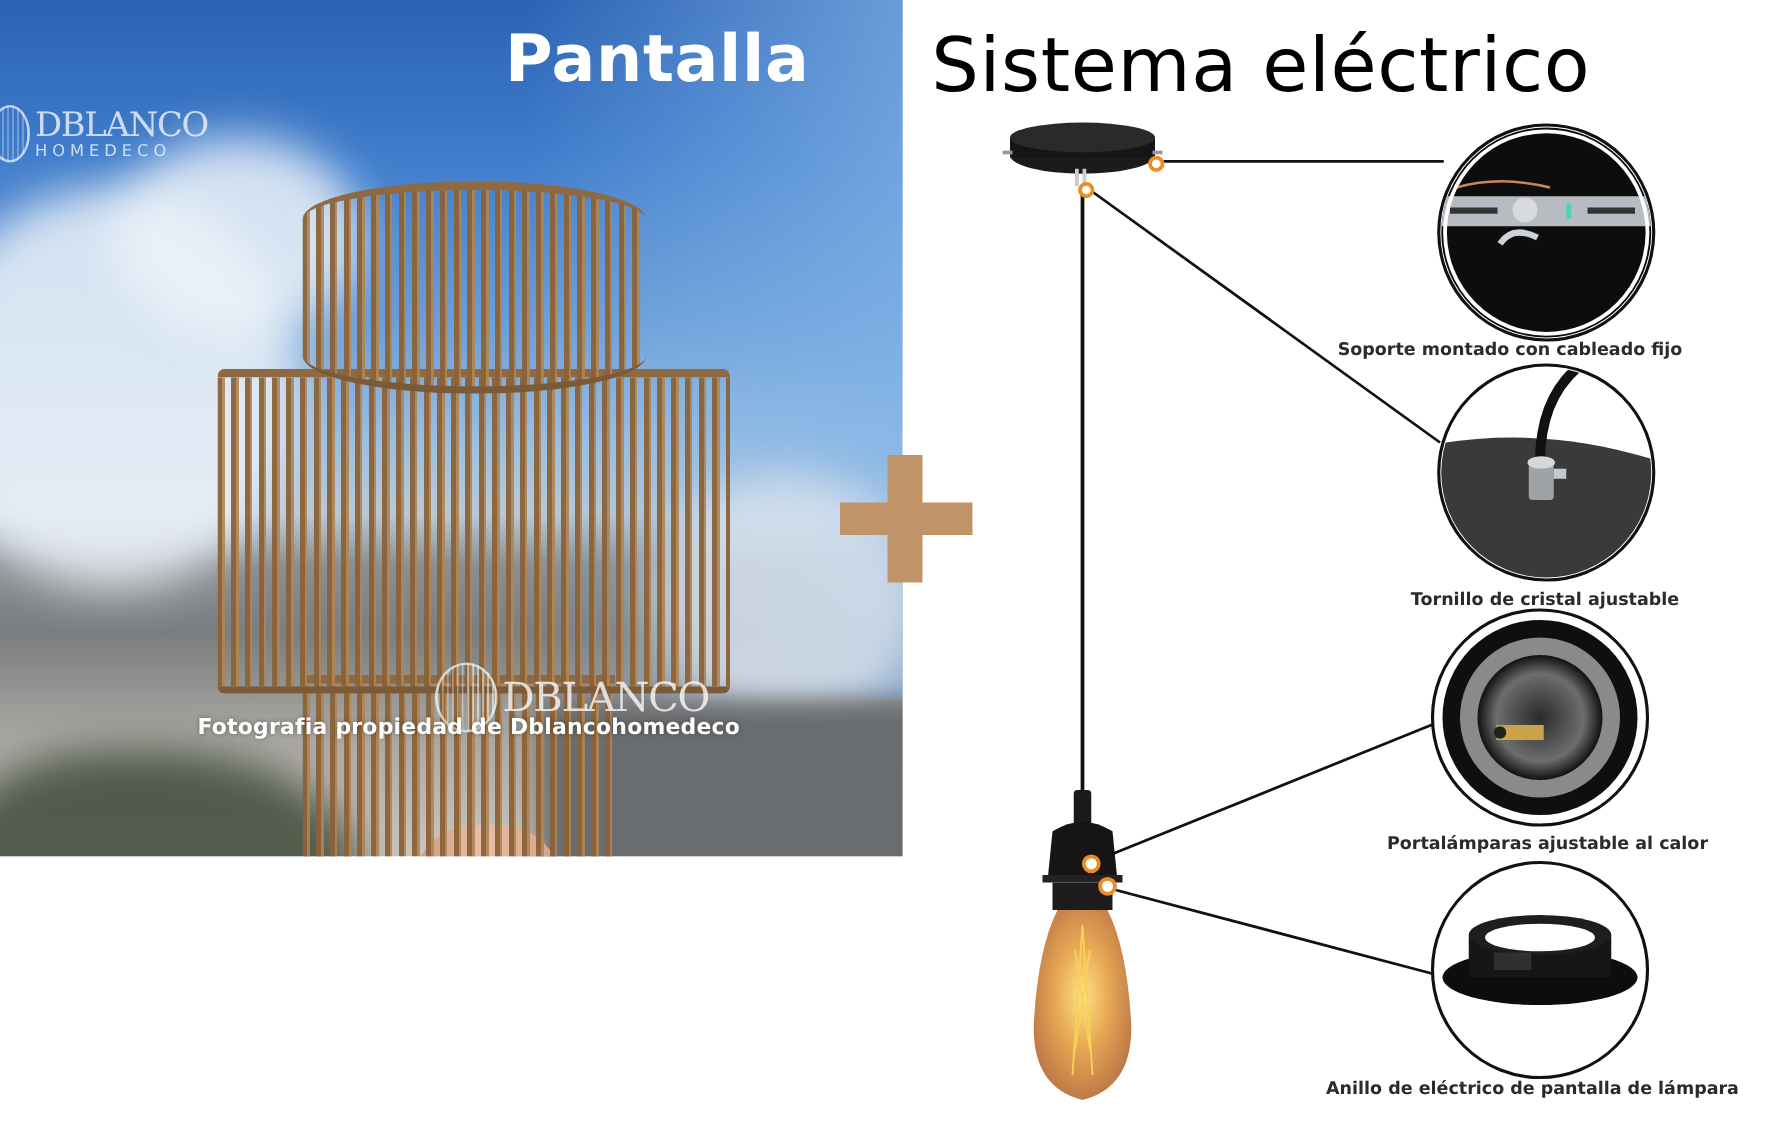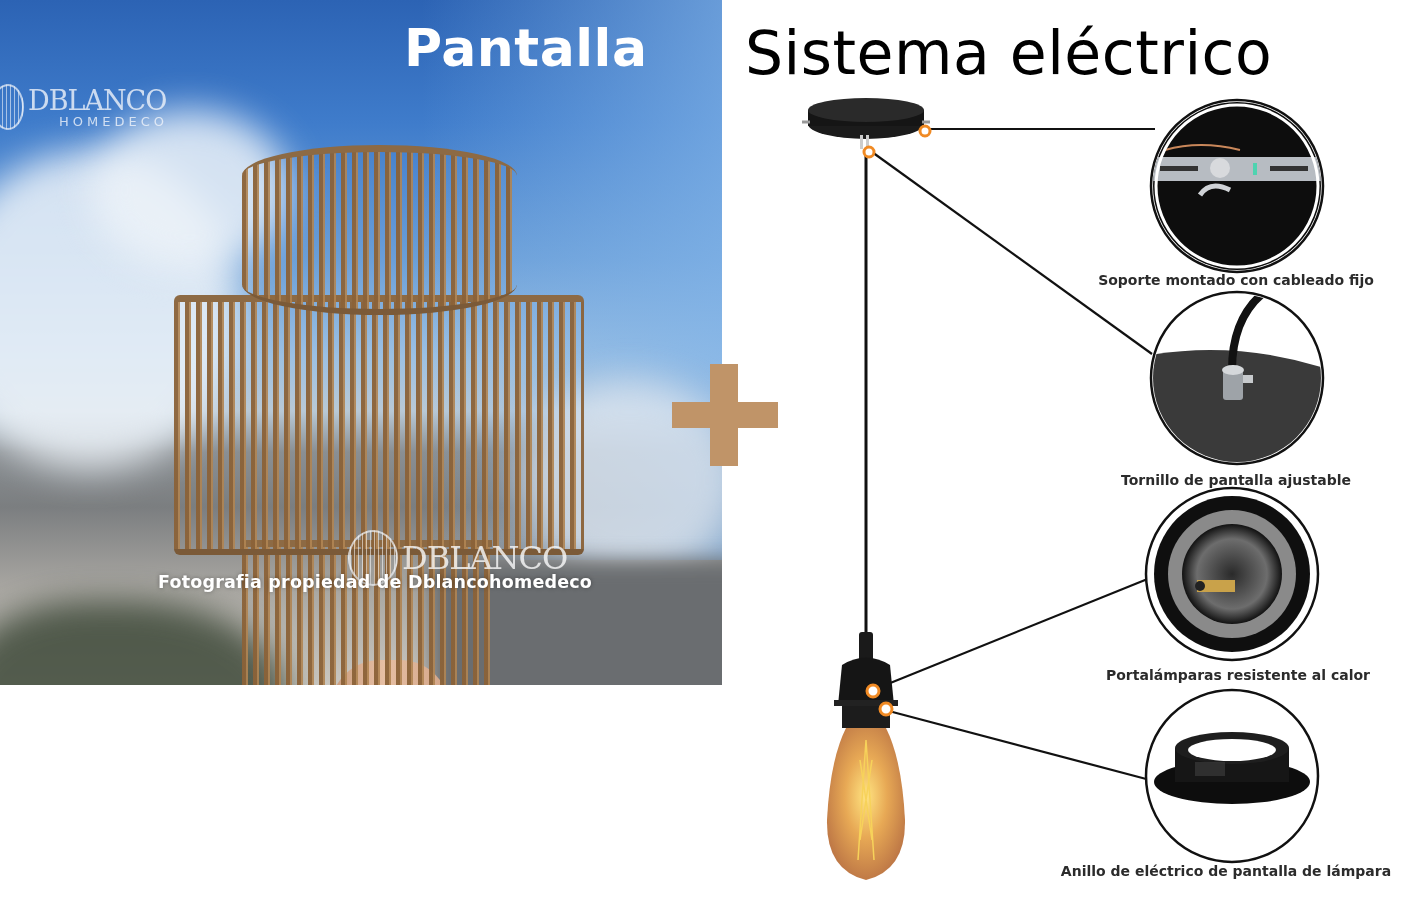--- a/index.html
+++ b/index.html
@@ -40,21 +40,21 @@
   }
   .shade-mid.rattan { border-radius: 6px; }
 
   .watermark-logo {
     position: absolute; left: 0; top: 84px; display: flex; align-items: center; gap: 4px; color: rgba(240,244,250,0.8);
   }
   .wm-circle { width: 32px; height: 46px; border: 2px solid rgba(240,244,250,0.7); border-radius: 50%; margin-left: -8px;
     background: repeating-linear-gradient(90deg, rgba(255,255,255,0.55) 0 1px, transparent 1px 4px); }
   .wm-text { display: flex; flex-direction: column; line-height: 1; }
   .wm-brand { font-family: "DejaVu Serif", serif; font-size: 27px; letter-spacing: -1px; }
-  .wm-sub { font-family: "DejaVu Sans", sans-serif; font-size: 13px; letter-spacing: 4px; margin-top: 1px; margin-left: 31px; }
+  .wm-sub { font-family: "DejaVu Sans", sans-serif; font-size: 13px; letter-spacing: 4px; margin-top: 1px; }
 
   .watermark-center { position: absolute; left: 348px; top: 530px; display: flex; align-items: center; gap: 4px; color: rgba(250,250,250,0.8); }
   .watermark-center .wm-circle { width: 50px; height: 56px; margin-left: 0; }
   .watermark-center .wm-brand { font-size: 32px; }
 
   .photo-credit {
     position: absolute; left: 158px; top: 572px; color: #ffffff; font-weight: bold; font-size: 17.5px; letter-spacing: 0.2px;
     text-shadow: 0 0 4px rgba(0,0,0,0.35);
   }
 
@@ -223,16 +223,16 @@
   <g>
     <circle cx="1232" cy="776" r="86" fill="#fff" stroke="#111" stroke-width="2.5"></circle>
     <ellipse cx="1232" cy="782" rx="78" ry="22" fill="#0d0d0d"></ellipse>
     <rect x="1175" y="748" width="114" height="34" fill="#161616"></rect>
     <ellipse cx="1232" cy="748" rx="57" ry="16" fill="#1e1e1e"></ellipse>
     <ellipse cx="1232" cy="750" rx="44" ry="11" fill="#ffffff"></ellipse>
     <rect x="1195" y="762" width="30" height="14" fill="#3b3b3b" opacity="0.7"></rect>
   </g>
 </svg>
 
-<div class="callout-label" style="left:1236px; top:272px;">Soporte montado con cableado fijo</div>
-<div class="callout-label" style="left:1236px; top:472px;">Tornillo de pantalla ajustable</div>
-<div class="callout-label" style="left:1238px; top:667px;">Portalámparas resistente al calor</div>
+<div class="callout-label" style="left:1208px; top:272px;">Soporte montado con cableado fijo</div>
+<div class="callout-label" style="left:1236px; top:472px;">Tornillo de cristal ajustable</div>
+<div class="callout-label" style="left:1238px; top:667px;">Portalámparas ajustable al calor</div>
 <div class="callout-label" style="left:1226px; top:863px;">Anillo de eléctrico de pantalla de lámpara</div>
 
 </body></html>

